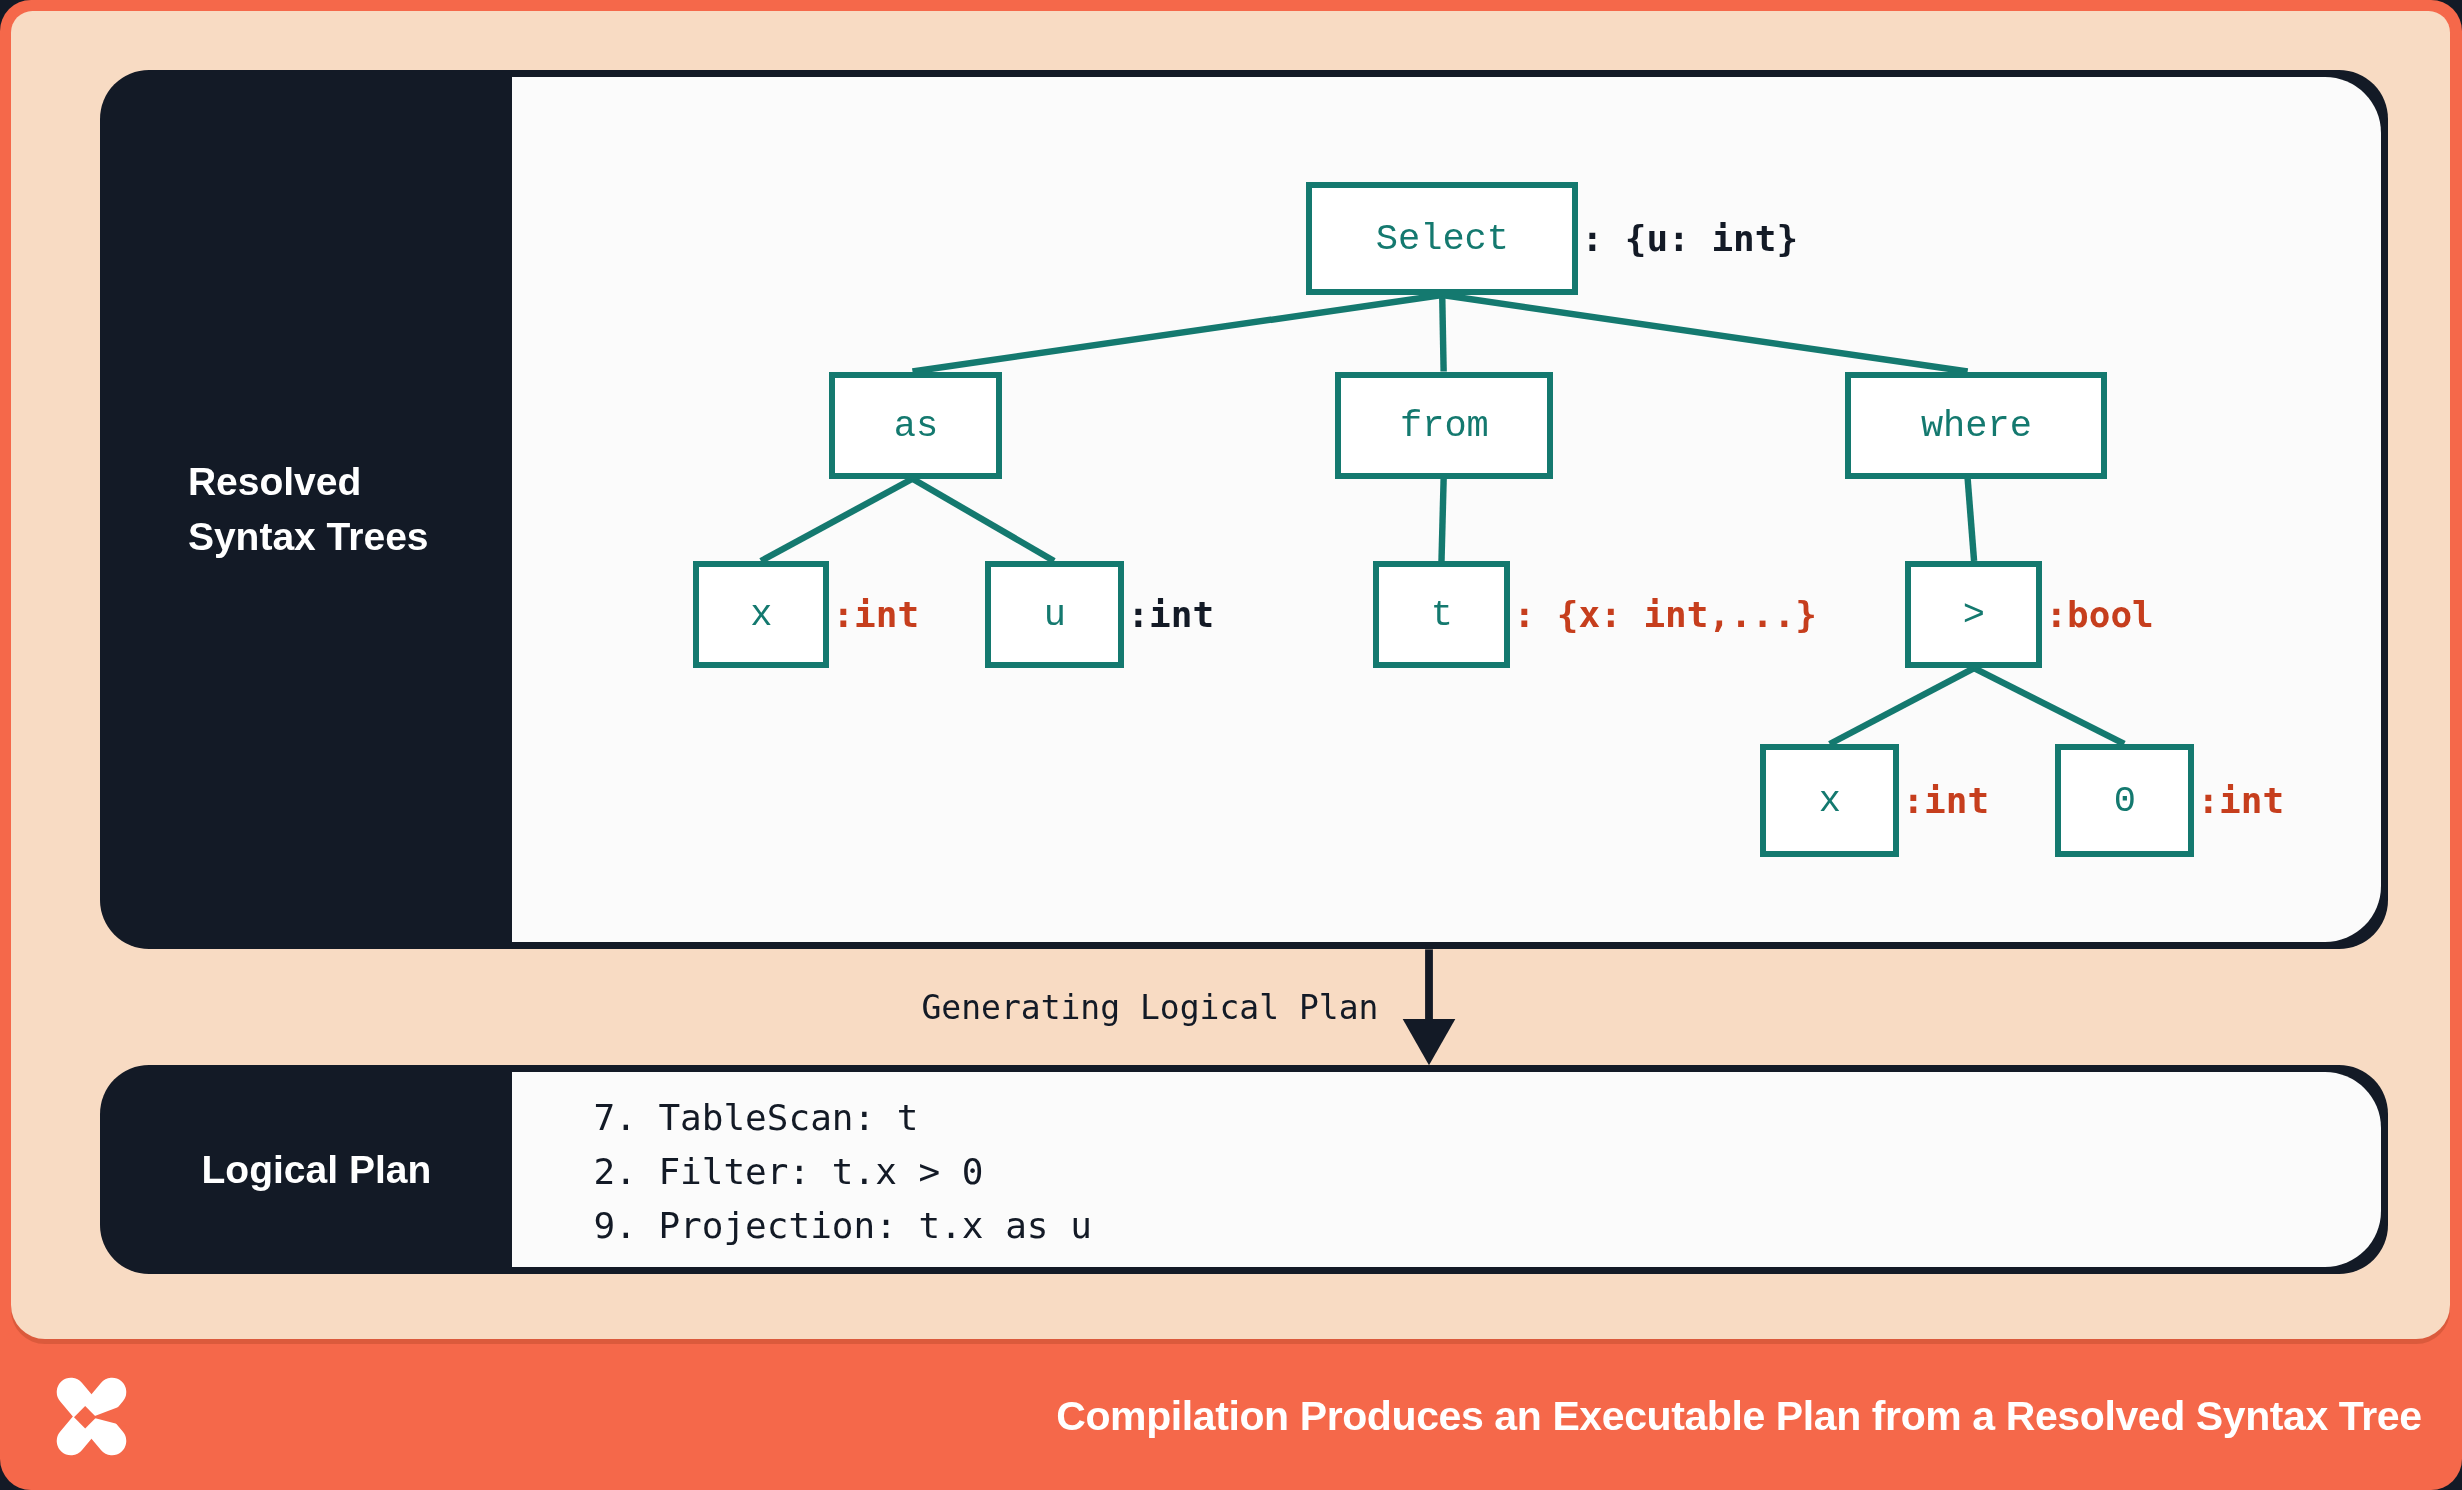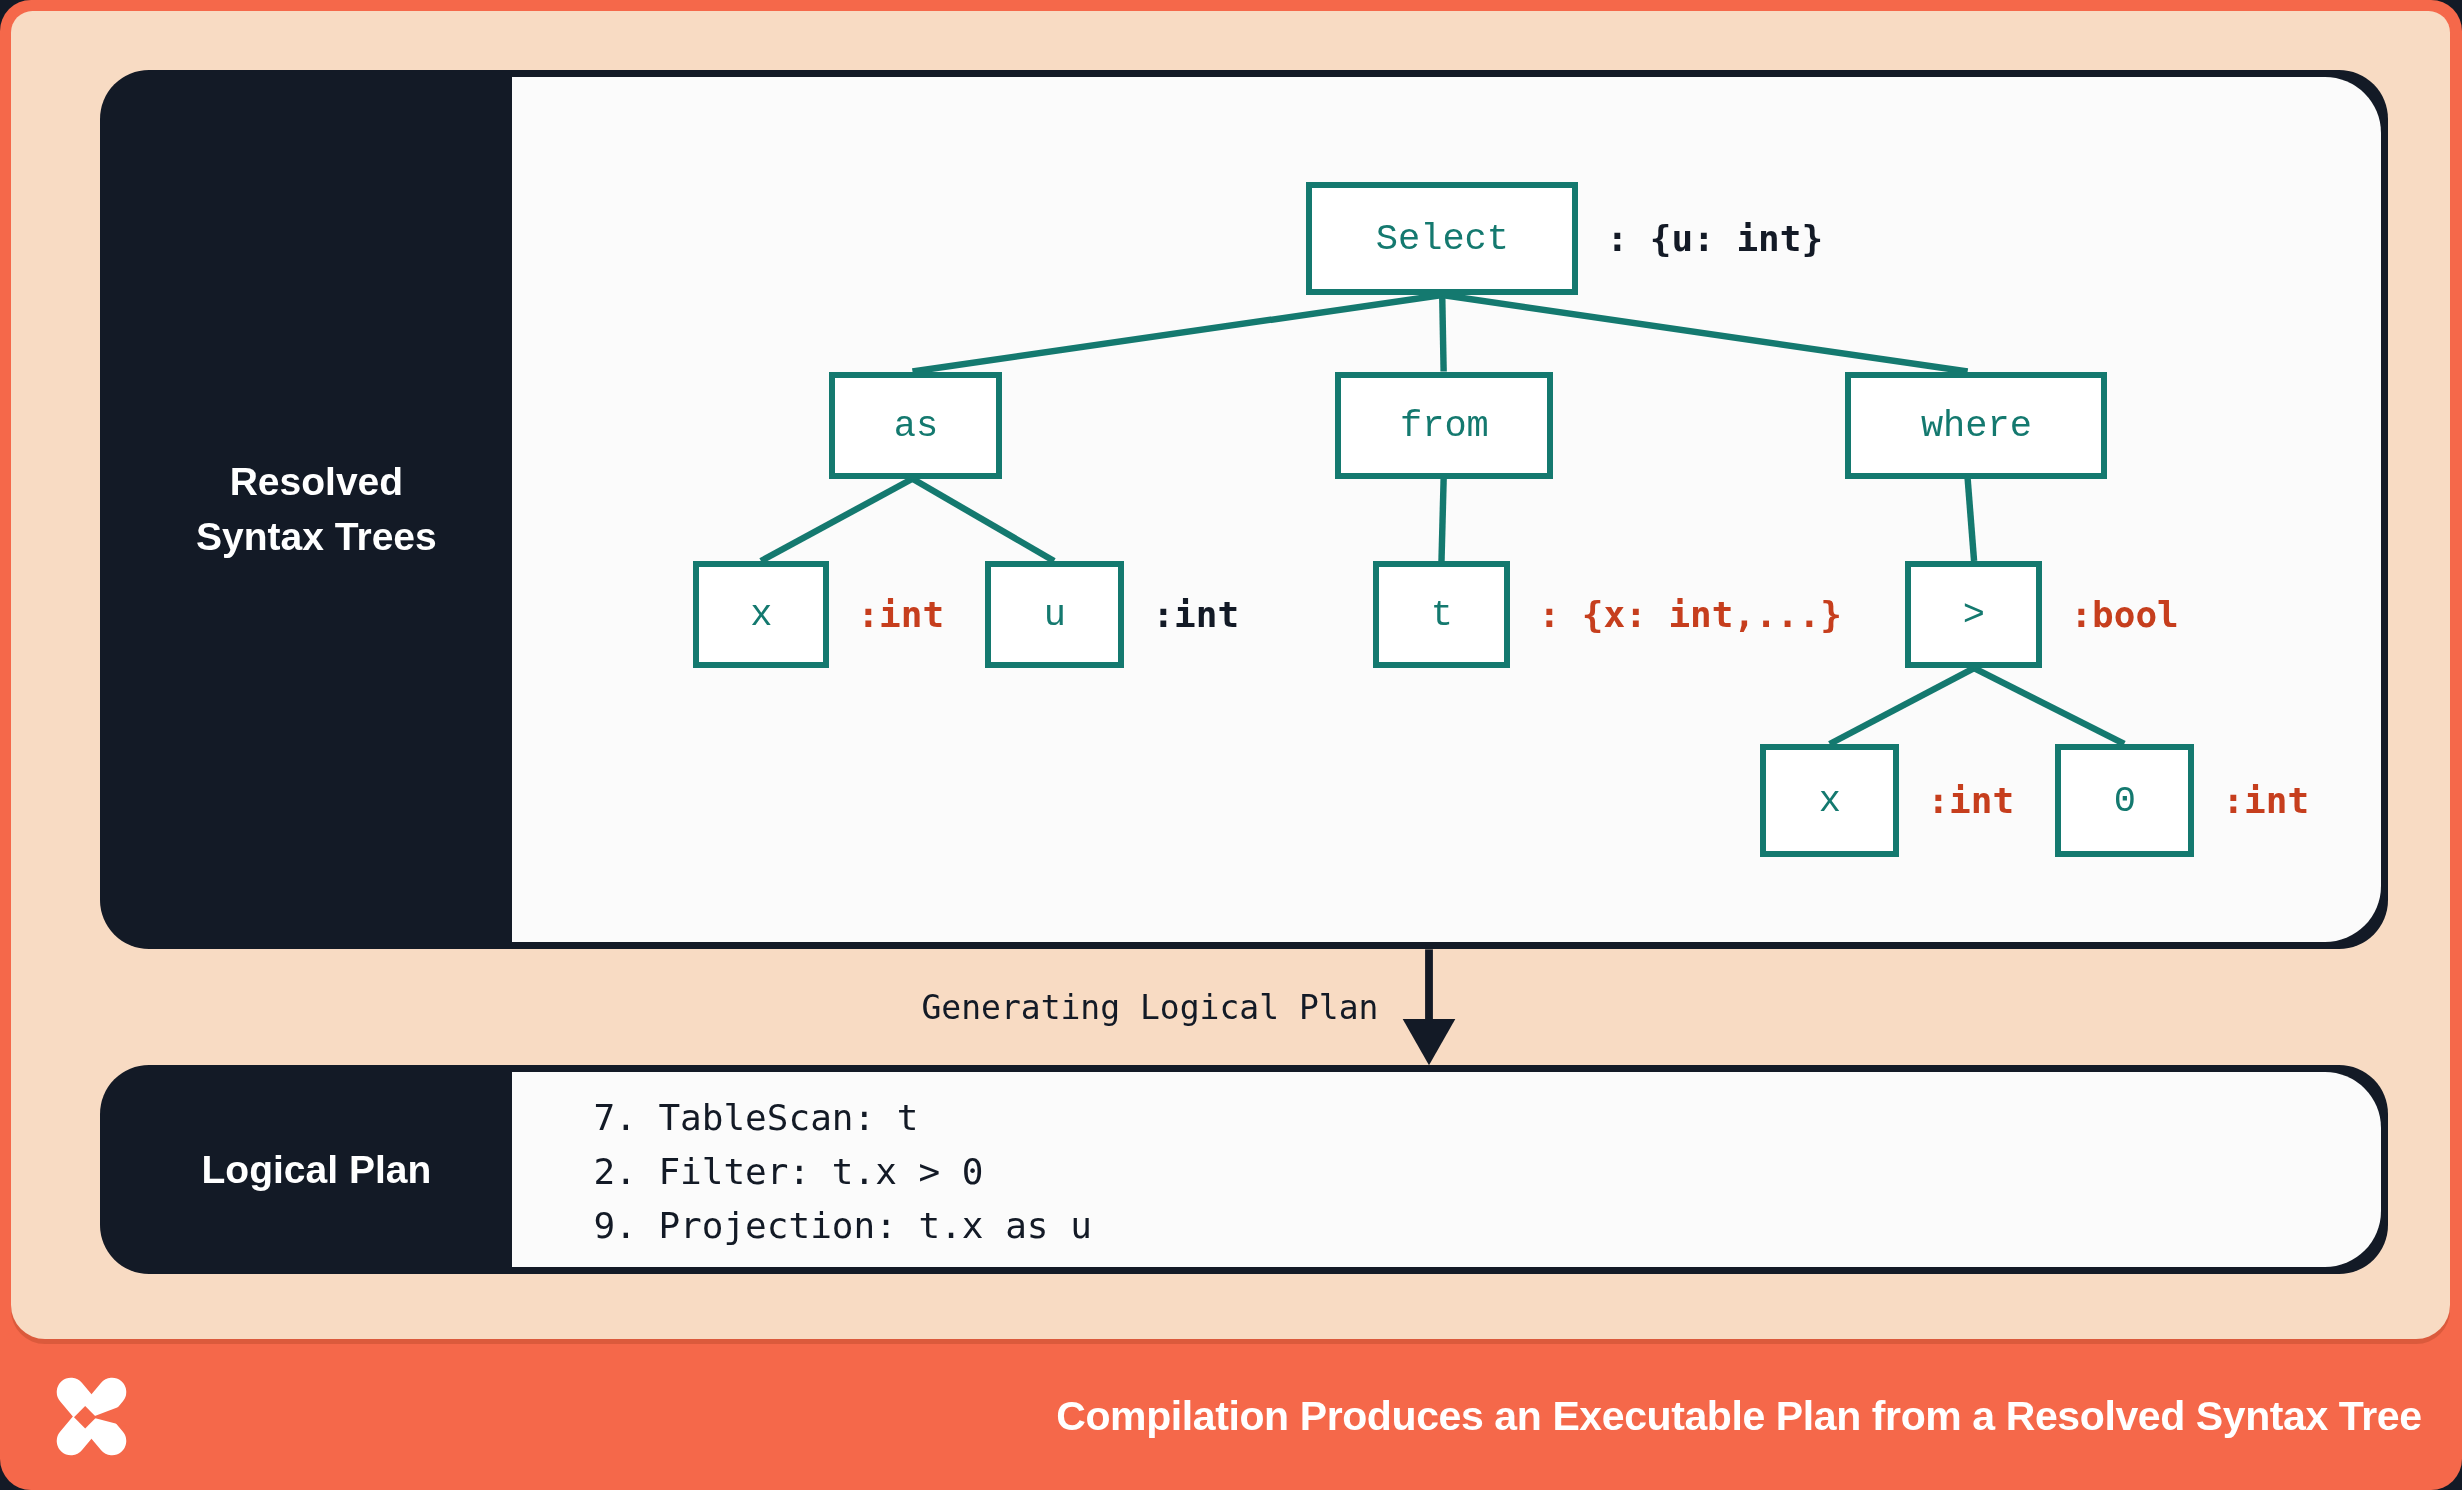--- a/index.html
+++ b/index.html
@@ -24,32 +24,32 @@
     box-shadow:0 5px 0 rgba(150,55,25,.28);
   }
   .panel{
     position:absolute;background:var(--navy);border-radius:49px;
   }
   .panel-rst{left:89px;top:59px;width:2288px;height:879px;}
   .panel-lp{left:89px;top:1054px;width:2288px;height:209px;}
   .panel-label{
     position:absolute;left:0;top:0;bottom:0;width:432px;
     display:flex;align-items:center;justify-content:center;
-    color:#ffffff;font-weight:bold;font-size:39px;line-height:1.4;text-align:center;border-radius:10px;
+    color:#ffffff;font-weight:bold;font-size:39px;line-height:1.4;text-align:left;border-radius:10px;
   }
   .panel-label .wrap{display:block;width:257px;}
   .panel-content{
     position:absolute;left:412px;top:7.1px;right:7.1px;bottom:7.1px;
     background:var(--paper);border-radius:0 56px 56px 0;overflow:hidden;
   }
   
   #tree{position:absolute;inset:0;}
   #tree svg{position:absolute;left:0;top:0;}
   .node{
-    position:absolute;display:flex;align-items:center;gap:28px;
+    position:absolute;display:flex;align-items:center;gap:3px;
   }
   .node-box{
     background:#ffffff;border:6.4px solid var(--teal);box-sizing:border-box;
     display:flex;align-items:center;justify-content:center;
     color:var(--teal);
     font-family:"Liberation Mono",monospace;font-size:37px;
     flex:0 0 auto;height:100%;
   }
   .node-ann{
     font-family:"DejaVu Sans Mono",monospace;font-weight:bold;font-size:36px;

